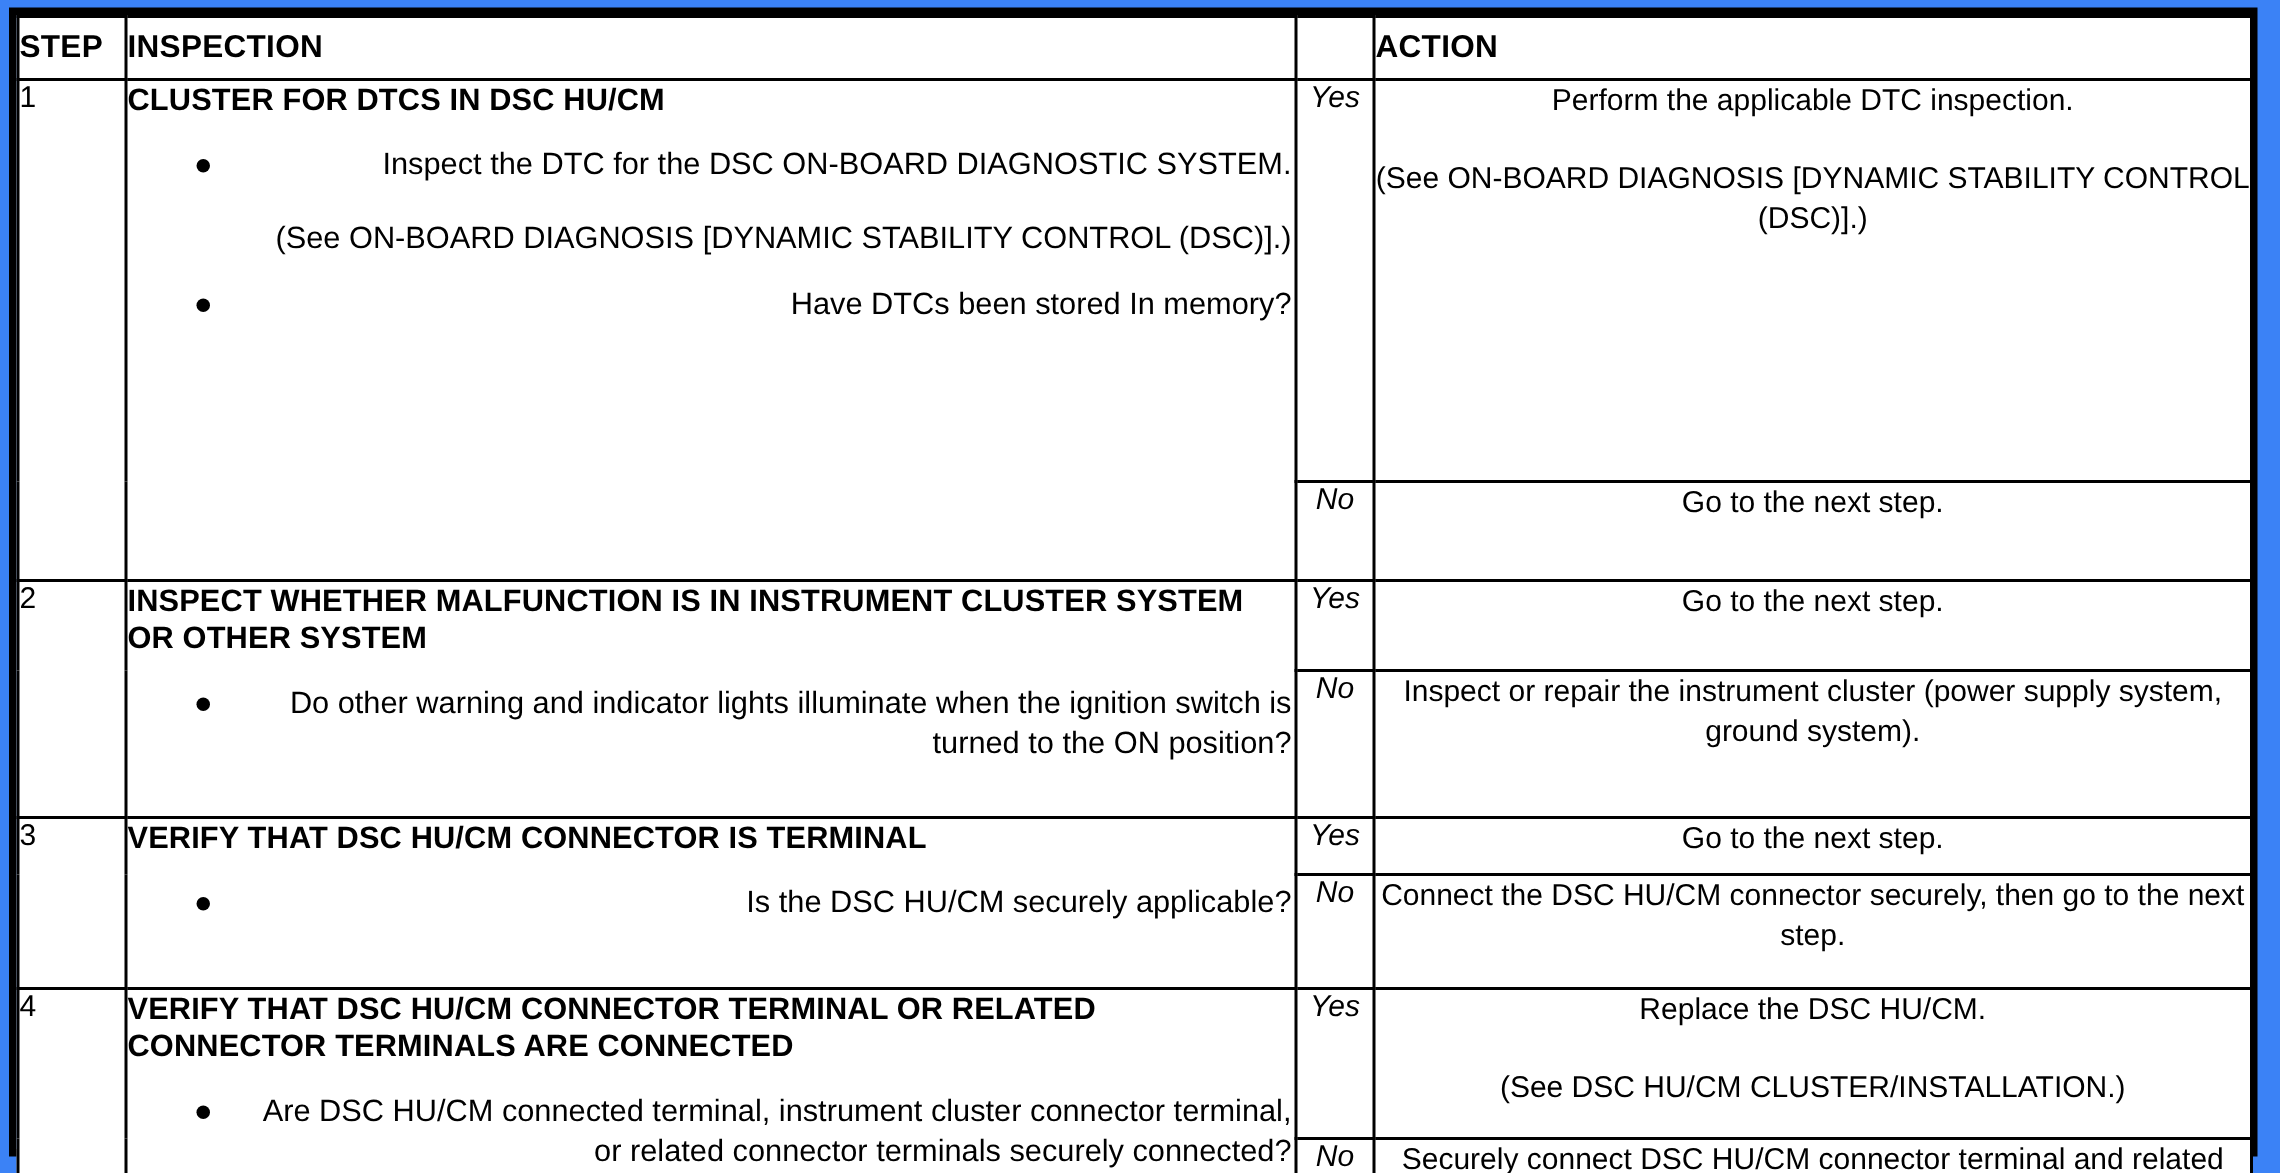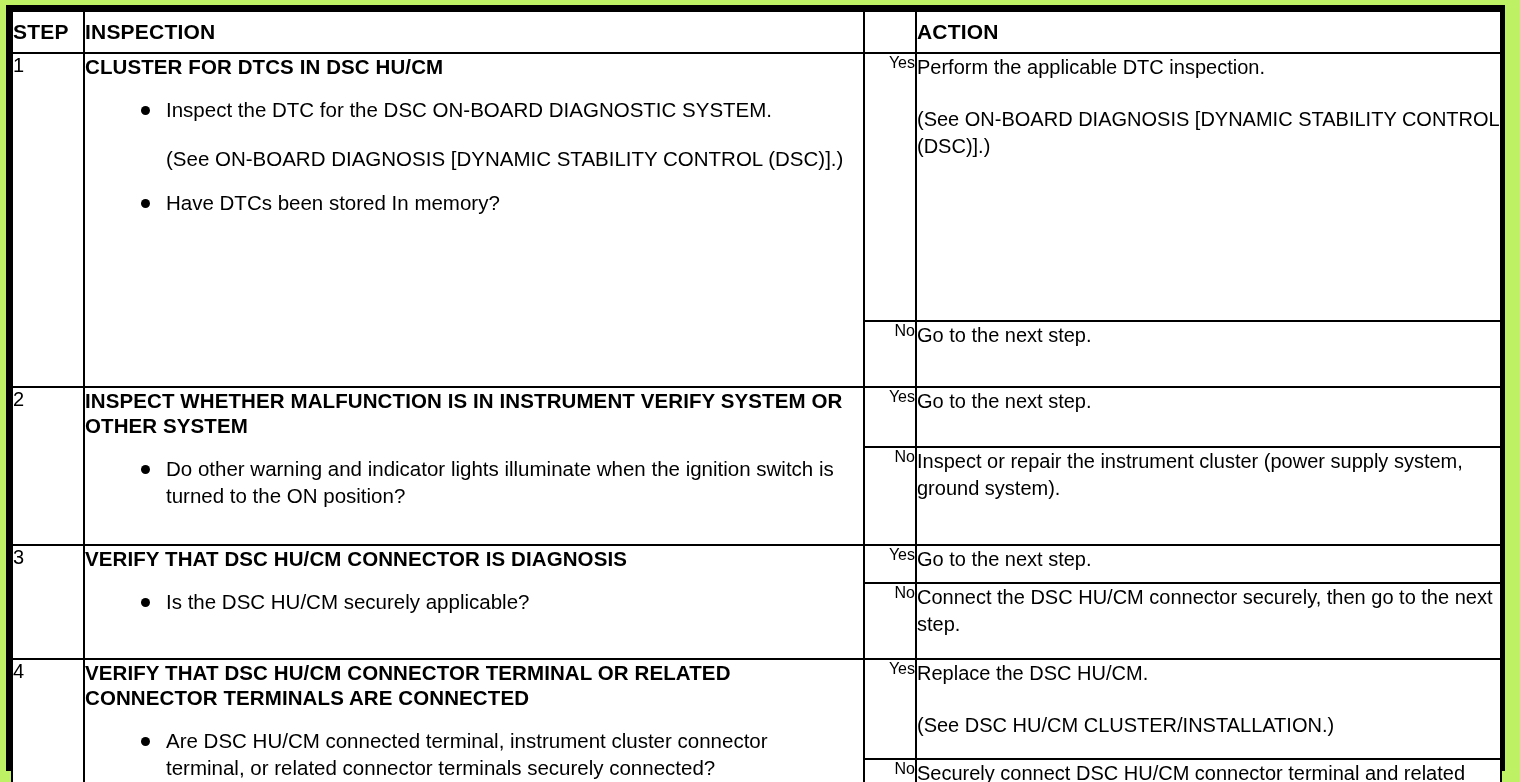--- a/index.html
+++ b/index.html
@@ -12,21 +12,21 @@
     height: 782px;
     font-family: "Liberation Sans", sans-serif;
     color: #000000;
     overflow: hidden;
   }
 
   .sheet {
     position: relative;
     width: 1520px;
     height: 782px;
-    background: #bef264;
+    background: #3b82f6;
   }
 
   
   .dtable {
     position: absolute;
     left: 6px;
     top: 5px;
     width: 1499px;
     height: 766px;
     box-sizing: border-box;
@@ -85,22 +85,23 @@
     padding: 8px 10px 10px 8px;
   }
   .insp .title {
     font-weight: bold;
     font-size: 20.5px;
     line-height: 25px;
     letter-spacing: 0.1px;
   }
   .insp ul {
     list-style: none;
-    margin: 12px;
+    margin: 2px;
     padding: 0;
+    text-align: right;
   }
   .insp li {
     position: relative;
     padding-left: 69px;
     font-size: 20.5px;
     line-height: 27px;
     margin-top: 17px;
   }
   .insp li .dot {
     position: absolute;
@@ -111,32 +112,34 @@
     background: #000;
     border-radius: 50%;
   }
   .insp li .sub {
     display: block;
     margin-top: 22px;
   }
 
   
   .yn {
-    font-size: 16px;
+    font-size: 20px;
     line-height: 1.1;
     padding: 7px 5px 0 6px;
-    text-align: right;
+    text-align: center;
     white-space: nowrap;
+    font-style: italic;
   }
 
   
   .act {
     font-size: 20px;
     line-height: 27px;
     padding: 7px 8px 8px 9px;
+    text-align: center;
   }
   .act .para {
     margin: 0;
   }
   .act .para + .para {
     margin-top: 25px;
   }
 
   
   .pad-tall { height: 266px; }
@@ -187,21 +190,21 @@
         <tr>
           <td class="yn" style="height:64px;">No</td>
           <td class="act">
             <p class="para">Go to the next step.</p>
           </td>
         </tr>
 
         <tr>
           <td class="step-num" rowspan="2">2</td>
           <td class="insp" rowspan="2">
-            <div class="title">INSPECT WHETHER MALFUNCTION IS IN INSTRUMENT VERIFY SYSTEM OR OTHER SYSTEM</div>
+            <div class="title">INSPECT WHETHER MALFUNCTION IS IN INSTRUMENT CLUSTER SYSTEM OR OTHER SYSTEM</div>
             <ul>
               <li>
                 <span class="dot"></span>
                 <span>Do other warning and indicator lights illuminate when the ignition switch is turned to the ON position?</span>
               </li>
             </ul>
           </td>
           <td class="yn" style="height:58px;">Yes</td>
           <td class="act">
             <p class="para">Go to the next step.</p>
@@ -210,21 +213,21 @@
         <tr>
           <td class="yn" style="height:96px;">No</td>
           <td class="act">
             <p class="para">Inspect or repair the instrument cluster (power supply system, ground system).</p>
           </td>
         </tr>
 
         <tr>
           <td class="step-num" rowspan="2">3</td>
           <td class="insp" rowspan="2">
-            <div class="title">VERIFY THAT DSC HU/CM CONNECTOR IS DIAGNOSIS</div>
+            <div class="title">VERIFY THAT DSC HU/CM CONNECTOR IS TERMINAL</div>
             <ul>
               <li>
                 <span class="dot"></span>
                 <span>Is the DSC HU/CM securely applicable?</span>
               </li>
             </ul>
           </td>
           <td class="yn" style="height:36px;">Yes</td>
           <td class="act">
             <p class="para">Go to the next step.</p>

